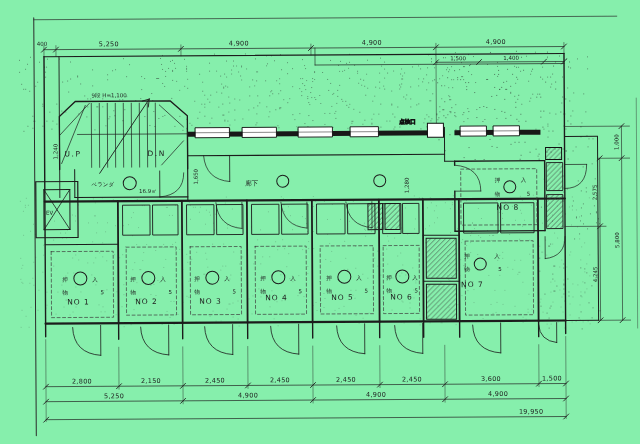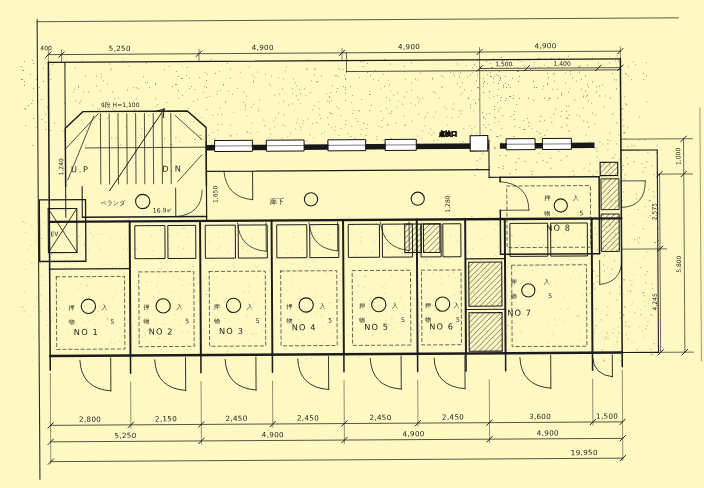--- a/index.html
+++ b/index.html
@@ -1,16 +1,16 @@
 <!DOCTYPE html>
 <html><head>
 <meta charset="utf-8">
 <style>
   html,body{margin:0;padding:0;background:#ffffff;}
-  .sheet{position:relative;width:640px;height:444px;background:#fef9c3;overflow:hidden;
+  .sheet{position:relative;width:640px;height:444px;background:#86efac;overflow:hidden;
          font-family:"DejaVu Sans",sans-serif;}
   svg{position:absolute;left:0;top:0;}
   text{fill:#1e1e1e;font-family:"DejaVu Sans",sans-serif;}
   .dim{font-size:6.5px;letter-spacing:.3px;}
   .dimsm{font-size:5.5px;}
   .roomno{font-size:7.5px;letter-spacing:1px;}
   .tiny{font-size:5.5px;}
   .big{font-size:7.5px;letter-spacing:1.5px;}
   .mid{font-size:6.5px;}
 </style>

